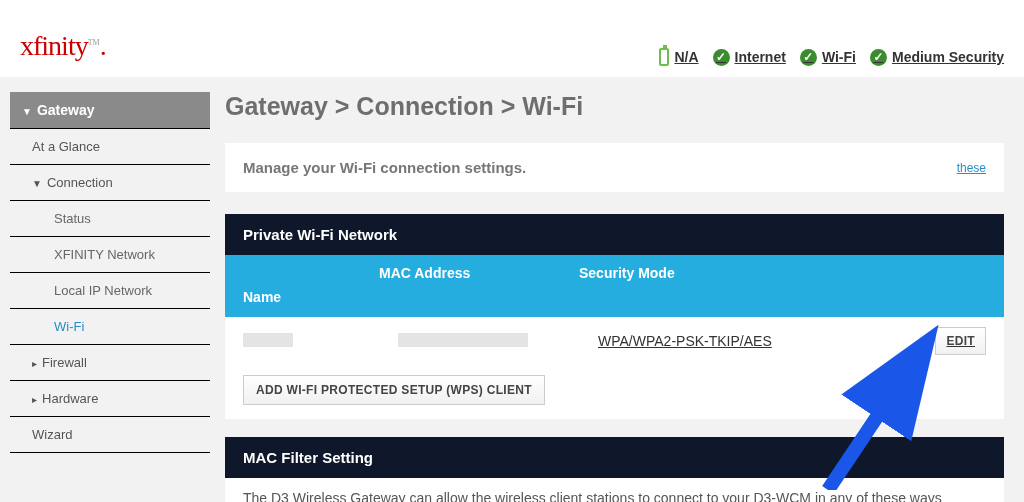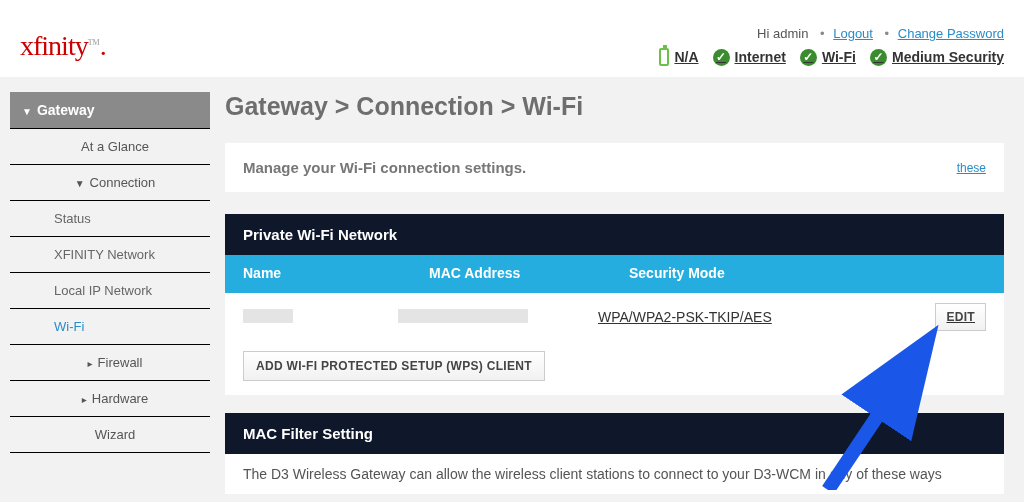--- a/index.html
+++ b/index.html
@@ -15,60 +15,53 @@
 .icon-battery { display: inline-block; width: 10px; height: 18px; border: 2px solid #6cbf47; border-radius: 2px; position: relative; }
 .icon-battery::before { content: ""; position: absolute; top: -5px; left: 2px; width: 4px; height: 3px; background: #6cbf47; }
 .icon-check { display: inline-flex; width: 17px; height: 17px; border-radius: 50%; background: #3b8c2f; color: #fff; font-size: 12px; font-weight: bold; align-items: center; justify-content: center; }
 .content-area { display: flex; padding: 15px 10px 0 10px; gap: 15px; }
 .sidebar { width: 200px; flex-shrink: 0; }
 .sidebar ul { list-style: none; }
 .sidebar li { border-bottom: 1px solid #000000; }
 .sidebar a { display: block; padding: 10px 12px; font-size: 14px; color: #555; text-decoration: none; }
 .sidebar li.active { background: #8a8a8a; }
 .sidebar li.active a { color: #fff; font-weight: bold; }
-.sidebar li.sub a { padding-left: 22px; font-size: 13px; text-align: center; }
+.sidebar li.sub a { padding-left: 22px; font-size: 13px; }
 .sidebar li.subsub a { padding-left: 44px; font-size: 13px; color: #666; }
 .sidebar li.current a { color: #2a8cc7; }
 .caret { font-size: 10px; margin-right: 5px; }
 .main { flex: 1; padding-right: 10px; }
 h1 { font-size: 25px; color: #6e6e6e; font-weight: bold; margin-bottom: 22px; }
 .desc-box { background: #fff; padding: 16px 18px; margin-bottom: 22px; display: flex; justify-content: space-between; align-items: center; }
 .desc-box .text { color: #777; font-size: 15px; font-weight: bold; }
 .desc-box .more { color: #2a8cc7; font-size: 12px; text-decoration: underline; }
 .panel { background: #fff; margin-bottom: 18px; }
 .panel-header { background: #0f172a; color: #fff; padding: 12px 18px; font-weight: bold; font-size: 15px; }
 .table-head { background: #26addf; color: #fff; display: flex; padding: 10px 18px 12px 18px; font-size: 14px; font-weight: bold; }
-.th-name { width: 186px; }
+.th-name { width: 136px; margin-top: 24px; }
 .th-mac { width: 200px; }
 .th-sec { flex: 1; }
 .table-row { display: flex; align-items: center; padding: 10px 18px; font-size: 14px; color: #333; text-decoration: underline; }
 .td-name { width: 155px; }
 .td-mac { width: 200px; }
 .td-sec { flex: 1; }
 .redacted { display: inline-block; background: #e4e4e4; height: 14px; width: 50px; }
 .redacted.mac { width: 130px; }
 .btn { background: linear-gradient(#fff,#f1f1f1); border: 1px solid #ccc; padding: 7px 12px; font-size: 12px; font-weight: bold; color: #444; cursor: pointer; letter-spacing: 0.3px; }
 .btn.edit { padding: 6px 10px; }
 .wps-row { padding: 10px 18px 14px 18px; }
 .filter-text { padding: 12px 18px; color: #555; font-size: 14px; background: #fff; }
 .arrow-annot { position: absolute; left: 768px; top: 310px; width: 230px; height: 180px; pointer-events: none; }
 </style>
 </head>
 <body>
 
 <div class="header">
   <div class="logo">
     <span>xfinity</span><span class="tm">TM</span>.
-  </div>
-  <div class="top-links">
-    <span>Hi admin</span>
-    <span class="bullet">•</span>
-    <a>Logout</a>
-    <span class="bullet">•</span>
-    <a>Change Password</a>
   </div>
   <div class="status-bar">
     <span class="status-item">
       <span class="icon-battery"></span>
       <span>N/A</span>
     </span>
     <span class="status-item">
       <span class="icon-check">✓</span>
       <span>Internet</span>
     </span>

